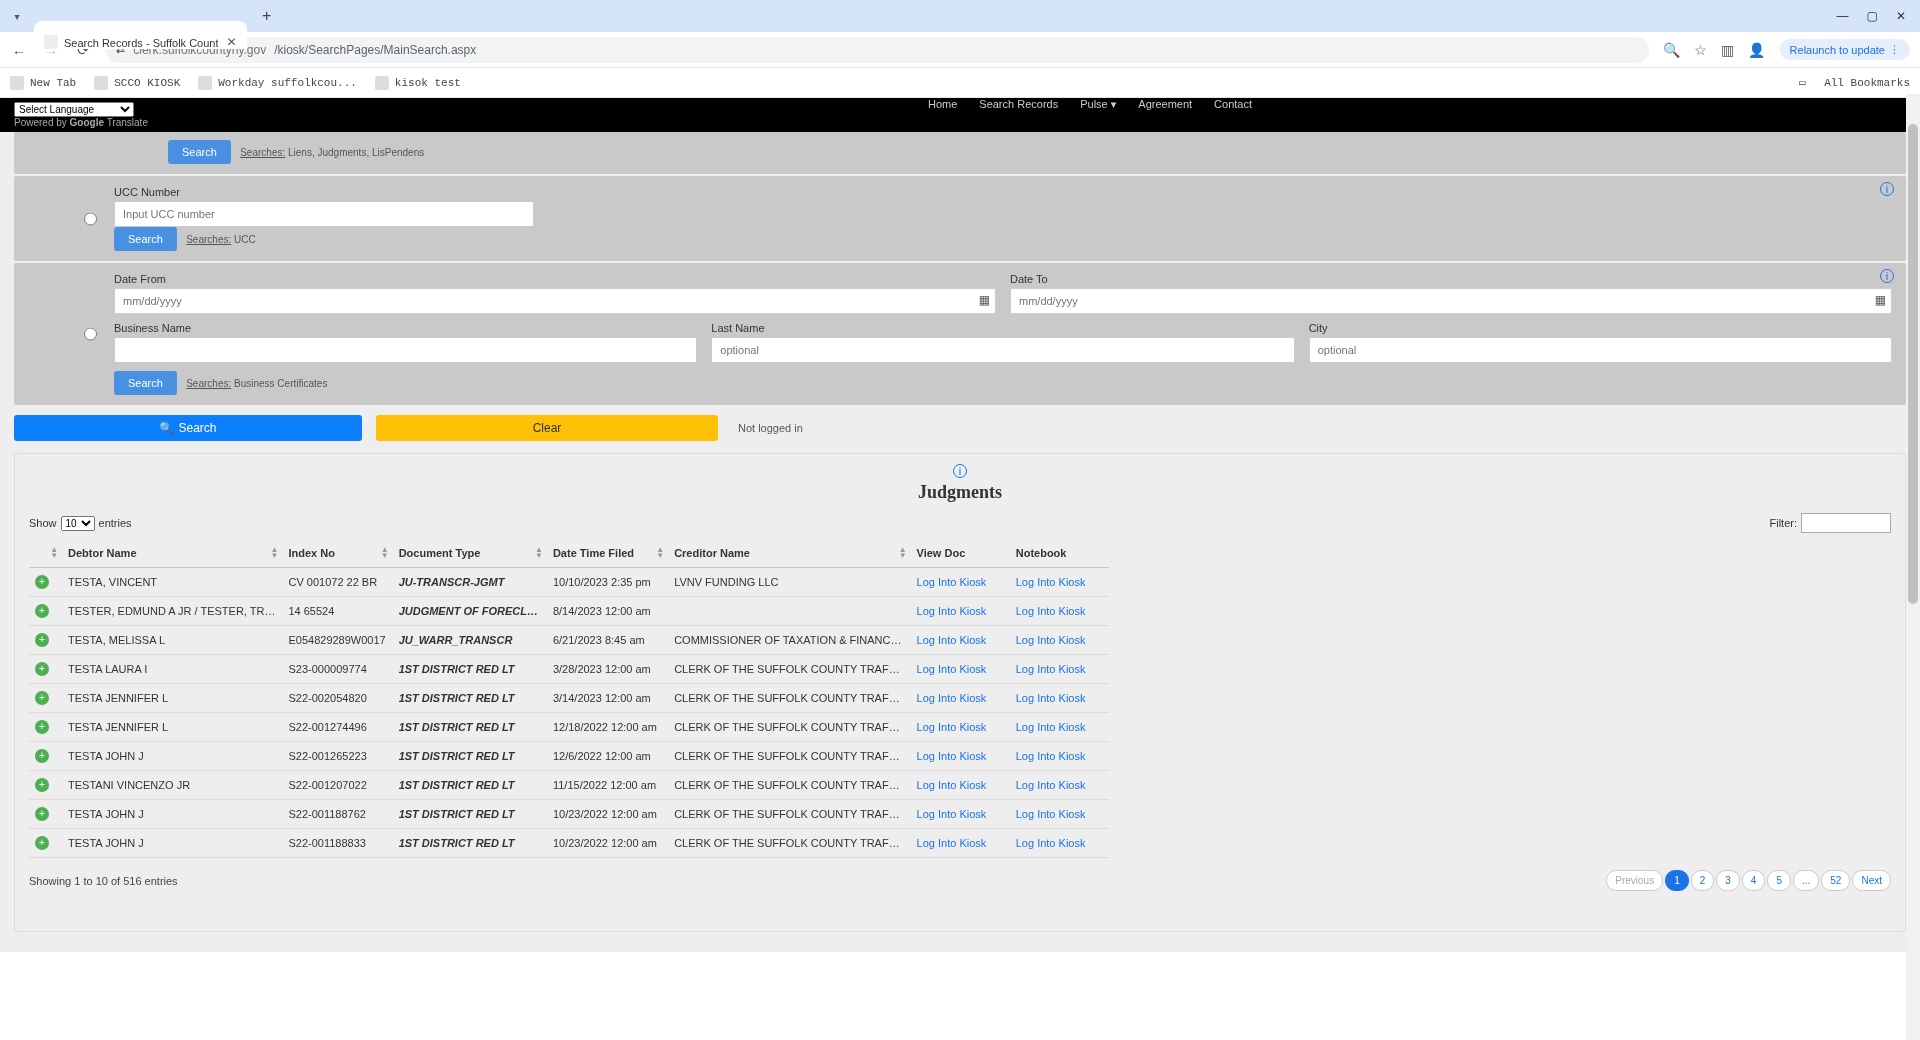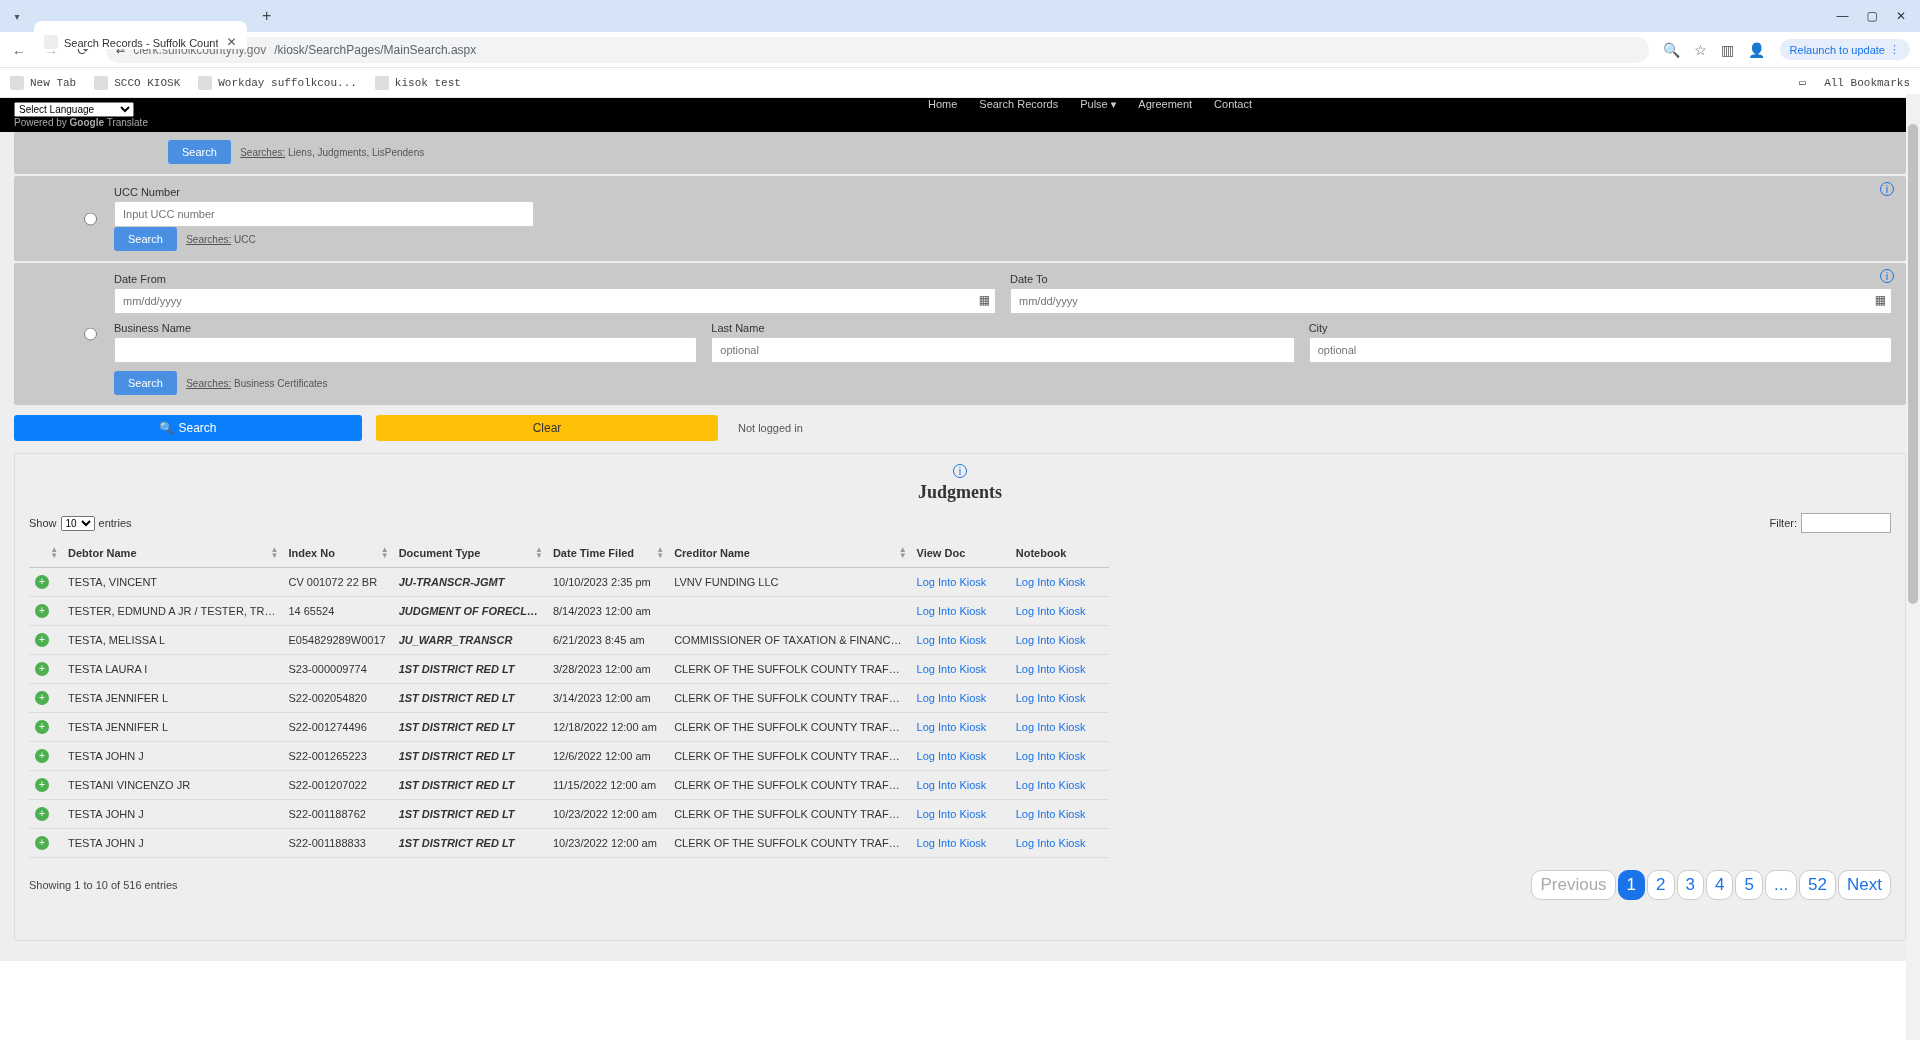--- a/index.html
+++ b/index.html
@@ -87,21 +87,21 @@
 .col-index { width:10%;}
 .col-doctype { width:14%;}
 .col-date { width:11%;}
 .col-creditor { width:22%;}
 .col-view { width:9%;}
 .col-notebook { width:9%;}
 
 .table-footer { display:flex; align-items:center; margin-top:12px;}
 .showing { font-size:11px; color:#444;}
 .pagination { margin-left:auto; display:flex; gap:2px;}
-.pagination .pg { border:1px solid #ccc; background:#fff; color:#1a73e8; padding:4px 8px; font-size:17px; border-radius:10px;}
+.pagination .pg { border:1px solid #ccc; background:#fff; color:#1a73e8; padding:4px 8px; font-size:10px; border-radius:10px;}
 .pagination .pg.active { background:#1a73e8; color:#fff; border-color:#1a73e8;}
 .pagination .pg.disabled { color:#aaa;}
 
 
 .scroll-mimic { position:fixed; right:0; top:94px; bottom:0; width:14px; background:#f1f1f1;}
 .scroll-mimic .thumb { position:absolute; left:2px; right:2px; top:30px; height:480px; background:#c0c0c0; border-radius:6px;}
 </style>
 </head>
 <body>
 

